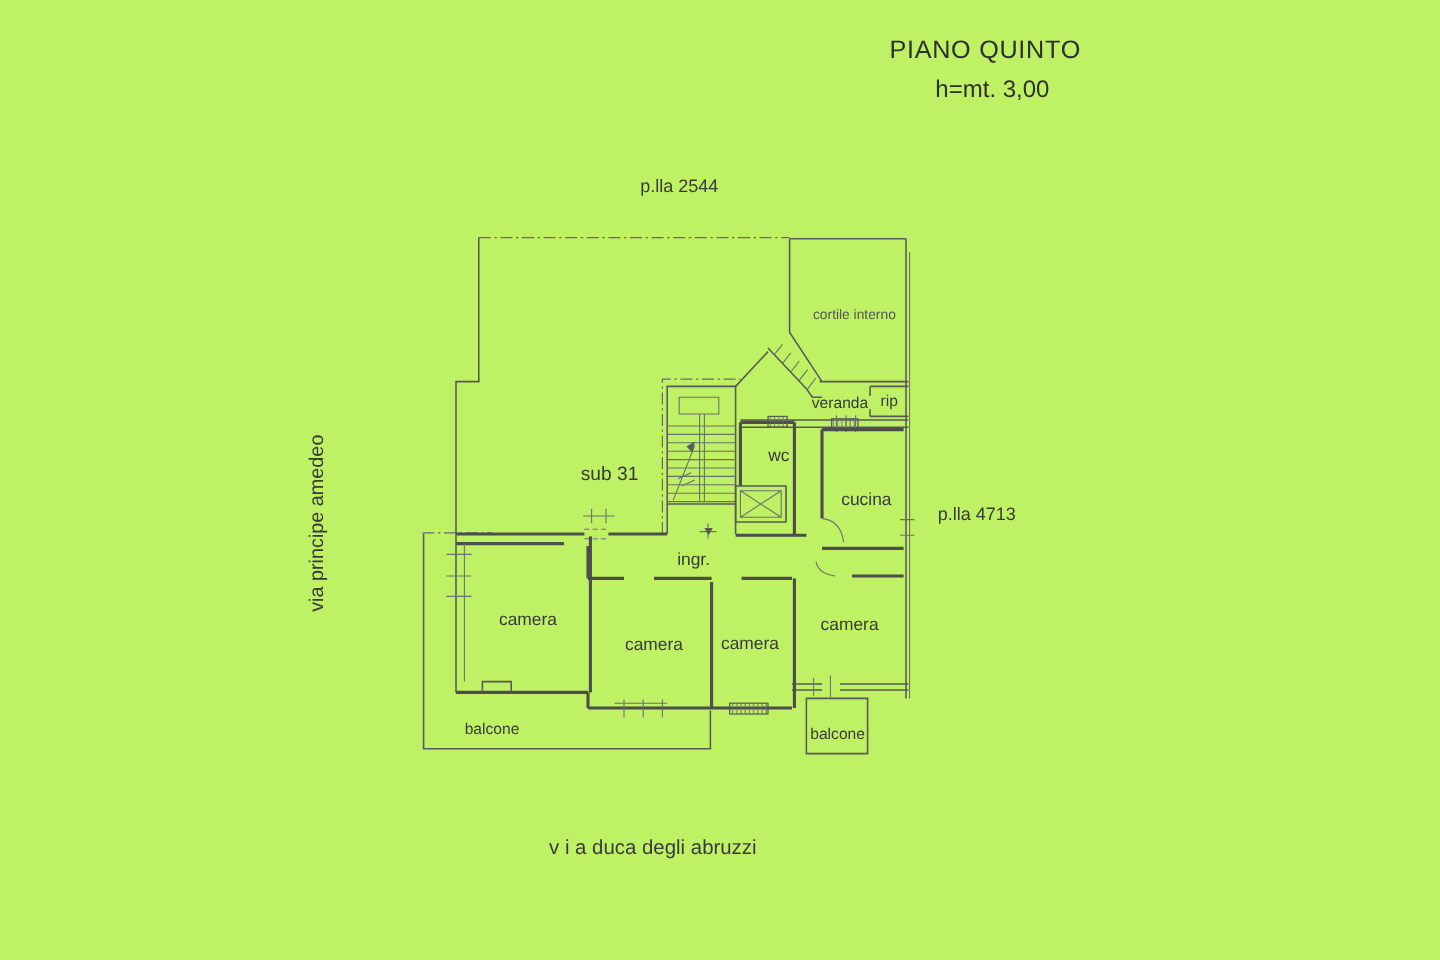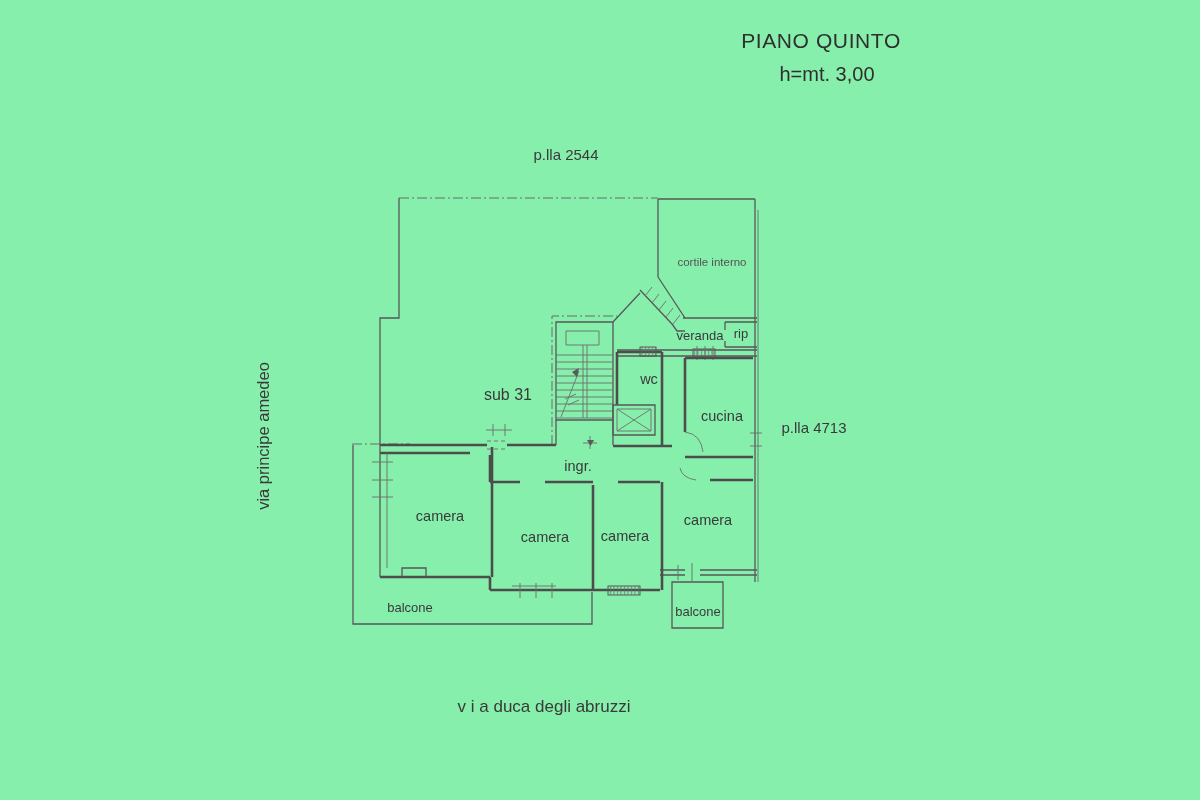--- a/index.html
+++ b/index.html
@@ -1,16 +1,16 @@
 <!DOCTYPE html>
 <html><head>
 <meta charset="utf-8">
 <style>
   html,body{margin:0;padding:0;background:#ffffff;}
-  #stage{position:relative;width:1200px;height:800px;background:#86efac;overflow:hidden;
+  #stage{position:relative;width:1200px;height:800px;background:#bef264;overflow:hidden;
          font-family:"Liberation Sans", sans-serif;}
   svg{position:absolute;top:0;left:0;}
   text{fill:#3a3a3a;font-family:"Liberation Sans", sans-serif;}
   .dd{fill:none;stroke:#6a6a6a;stroke-width:1;stroke-dasharray:10 3 2 3;}
   .w0{fill:none;stroke:#6e6e6e;stroke-width:0.9;}
   .w1{fill:none;stroke:#585858;stroke-width:1.3;}
   .w2{fill:none;stroke:#4d4d4d;stroke-width:2.6;}
   .hatchwin{fill:url(#hatchP);stroke:#585858;stroke-width:1;}
   .t-title{font-size:21px;letter-spacing:0.6px;fill:#2f2f2f;}
   .t-sub{font-size:20px;fill:#2f2f2f;}

